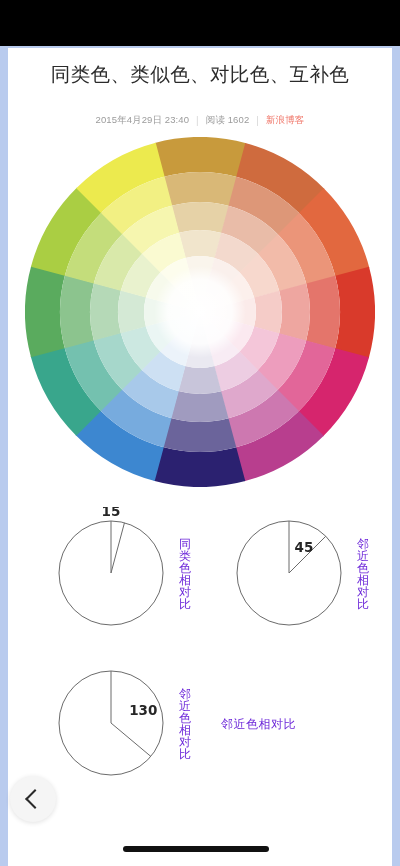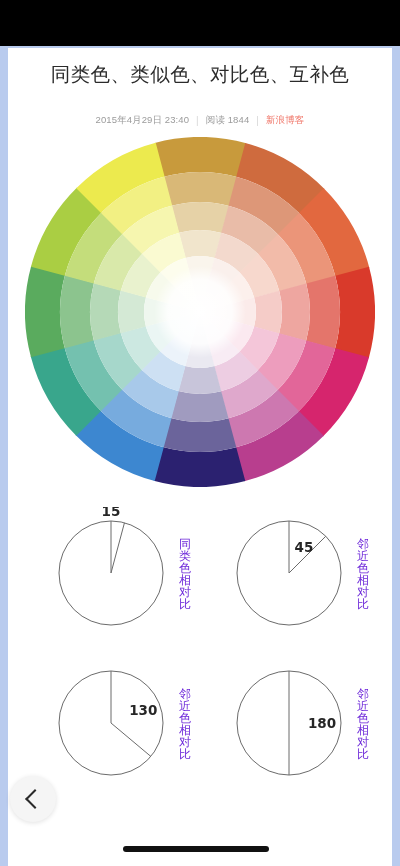--- a/index.html
+++ b/index.html
@@ -174,21 +174,21 @@
   <div class="statusbar"></div>
 
   <div class="page-frame">
     <div class="page-inner">
 
       <h1 class="article-title">同类色、类似色、对比色、互补色</h1>
 
       <div class="article-meta">
         <span>2015年4月29日 23:40</span>
         <span class="meta-sep">|</span>
-        <span>阅读 1844</span>
+        <span>阅读 1602</span>
         <span class="meta-sep">|</span>
         <span class="meta-source">新浪博客</span>
       </div>
 
       <div class="wheel-wrap">
         <svg class="wheel" id="wheel-svg" viewBox="0 0 350 350">
             <path d="M 129.70666710705885 5.9629803994130555 A 175 175 0 0 1 221.32506979134382 6.2428137564888 L 212.06005583307507 39.994251005191046 A 140 140 0 0 0 138.76533368564708 39.77038431953045 Z" fill="rgb(200,154,60)"></path>
             <path d="M 220.29333289294112 5.9629803994130555 A 175 175 0 0 1 299.4972803931464 52.01452453760942 L 274.59782431451714 76.61161963008753 A 140 140 0 0 0 211.23466631435292 39.77038431953045 Z" fill="rgb(207,107,62)"></path>
             <path d="M 298.7436867076458 51.25631329235419 A 175 175 0 0 1 344.3105452537344 130.74009414963524 L 310.4484362029875 139.5920753197082 A 140 140 0 0 0 273.99494936611666 76.00505063388336 Z" fill="rgb(226,104,63)"></path>
             <path d="M 344.037019600587 129.70666710705888 A 175 175 0 0 1 343.7571862435112 221.32506979134382 L 310.005748994809 212.06005583307507 A 140 140 0 0 0 310.2296156804696 138.76533368564708 Z" fill="rgb(217,58,43)"></path>
@@ -290,28 +290,20 @@
               <svg viewBox="0 0 136 128" width="136" height="128" id="diag-svg-2">
                   <circle cx="68" cy="66" r="52" fill="none" stroke="#6b6b6b" stroke-width="1"></circle>
                   <line x1="68" y1="66" x2="68" y2="14" stroke="#6b6b6b" stroke-width="1"></line>
                   <line x1="68" y1="66" x2="107.83431104218685" y2="99.42495570370005" stroke="#6b6b6b" stroke-width="1"></line>
                   <text class="diag-angle-text" text-anchor="middle" x="100.27680295554347" y="57.81431023369018">130</text>
                 </svg>
             </div>
             <div class="diag-caption">邻近色相对比</div>
           </div>
           <div class="diag-cell">
-            <div class="diag-svg-holder">
-              <svg viewBox="0 0 136 128" width="136" height="128" id="diag-svg-3">
-                  <circle cx="68" cy="66" r="52" fill="none" stroke="#6b6b6b" stroke-width="1"></circle>
-                  <line x1="68" y1="66" x2="68" y2="14" stroke="#6b6b6b" stroke-width="1"></line>
-                  <line x1="68" y1="66" x2="68" y2="118" stroke="#6b6b6b" stroke-width="1"></line>
-                  <text class="diag-angle-text" text-anchor="middle" x="101.03999999999999" y="71">180</text>
-                </svg>
-            </div>
             <div class="diag-caption">邻近色相对比</div>
           </div>
         </div>
       </div>
 
     </div>
   </div>
 
   <div class="back-button">
     <span class="chevron-left"></span>

